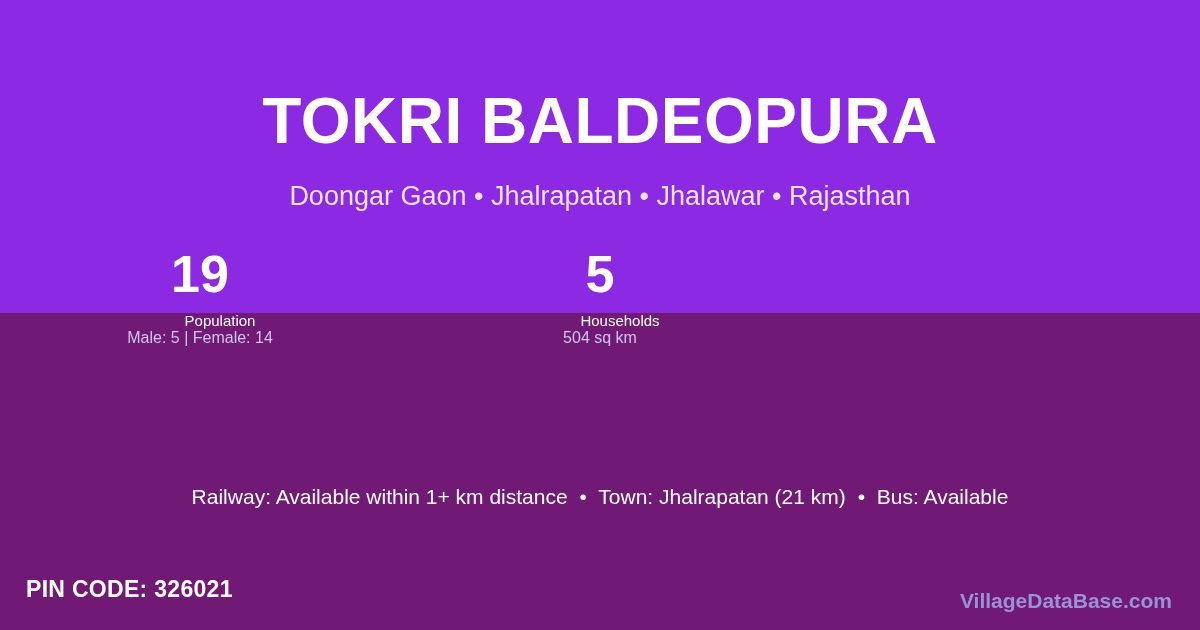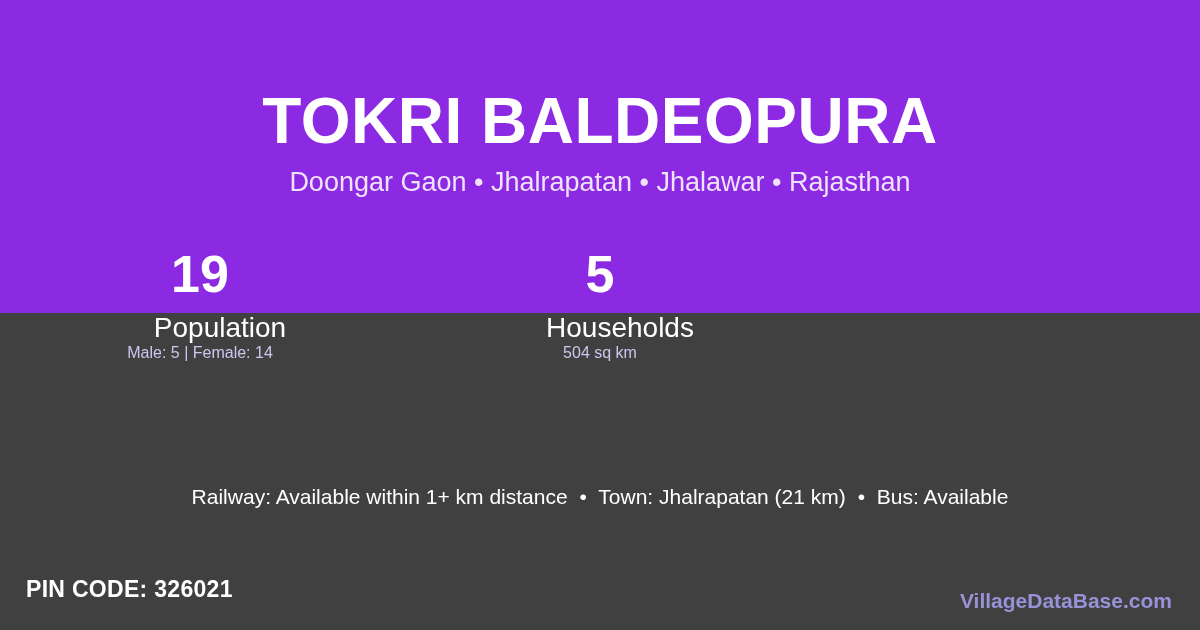--- a/index.html
+++ b/index.html
@@ -10,21 +10,21 @@
     width: 1200px;
     height: 630px;
     font-family: "Liberation Sans", sans-serif;
     background: #1a0fa8;
     overflow: hidden;
   }
   .card {
     position: relative;
     width: 1200px;
     height: 630px;
-    background: #404040;
+    background: #701a75;
     overflow: hidden;
   }
   .top-band {
     position: absolute;
     top: 0;
     left: 0;
     width: 1200px;
     height: 313px;
     background: #8b2ae2;
   }
@@ -35,21 +35,21 @@
     width: 1200px;
     text-align: center;
     font-size: 64px;
     font-weight: bold;
     color: #ffffff;
     letter-spacing: 0.5px;
     line-height: 1.1;
   }
   .subtitle {
     position: absolute;
-    top: 167px;
+    top: 181px;
     left: 0;
     width: 1200px;
     text-align: center;
     font-size: 27px;
     color: #efe2fb;
     font-weight: normal;
   }
   .stats {
     position: absolute;
     top: 248px;
@@ -63,21 +63,21 @@
     position: relative;
   }
   .stat-value {
     font-size: 52px;
     font-weight: bold;
     color: #ffffff;
     line-height: 1.0;
   }
   .stat-label {
     margin-top: 12px;
-    font-size: 28px;
+    font-size: 15px;
     color: #ffffff;
     font-weight: normal;
     padding-left: 40px;
   }
   .stat-note {
     font-size: 16px;
     color: #cdc6ee;
   }
   .services {
     position: absolute;

